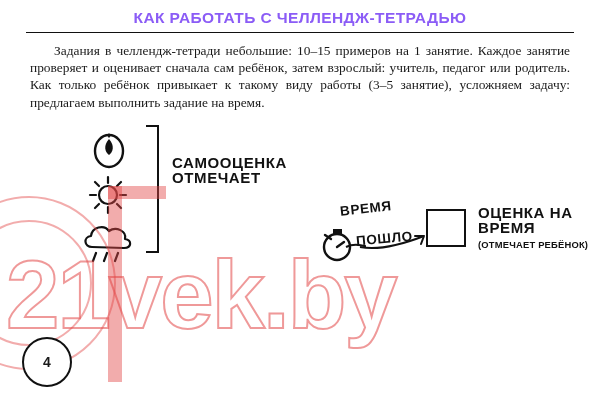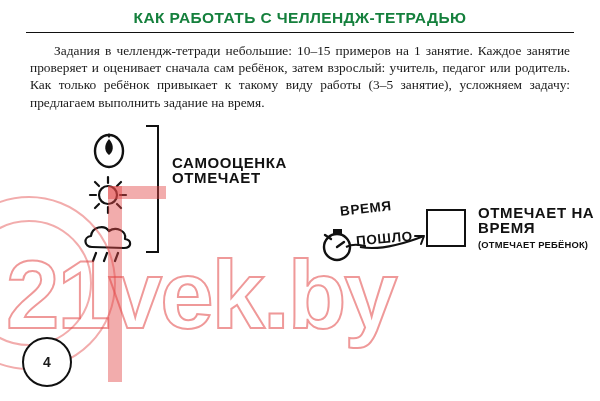--- a/index.html
+++ b/index.html
@@ -58,21 +58,21 @@
     background:rgba(226,70,70,0.45);
   }
   
   .title{
     text-align:center;
     font-family:"Liberation Sans", sans-serif;
     font-weight:bold;
     font-size:15.5px;
     letter-spacing:0.4px;
     padding-top:9px;
-    color:#15803d;
+    color:#8b5cf6;
   }
   .rule{
     margin:5px 26px 0 26px;
     border-top:1.6px solid #111;
   }
   
   .body-copy{
     margin:9px 30px 0 30px;
     font-size:13.4px;
     line-height:17.2px;
@@ -244,21 +244,21 @@
         </svg>
       </div>
       <svg style="position:absolute;left:40px;top:18px;" width="72" height="26" viewBox="0 0 72 26">
         <path d="M2 20 C22 24 48 16 66 9" fill="none" stroke="#111" stroke-width="2"></path>
         <path d="M66 9 L57 9 M66 9 L63 17" fill="none" stroke="#111" stroke-width="2" stroke-linecap="round"></path>
       </svg>
       <div class="hand lbl-time-word">ВРЕМЯ</div>
       <div class="hand lbl-go">ПОШЛО</div>
       <div class="box"></div>
       <div class="hand lbl-task">
-        <span>ОТМЕЧАЕТ НА ВРЕМЯ</span>
+        <span>ОЦЕНКА НА ВРЕМЯ</span>
         <span class="small">(ОТМЕЧАЕТ РЕБЁНОК)</span>
       </div>
     </div>
 
   </div>
 
   <div class="pageno">4</div>
 
 </div>
 

